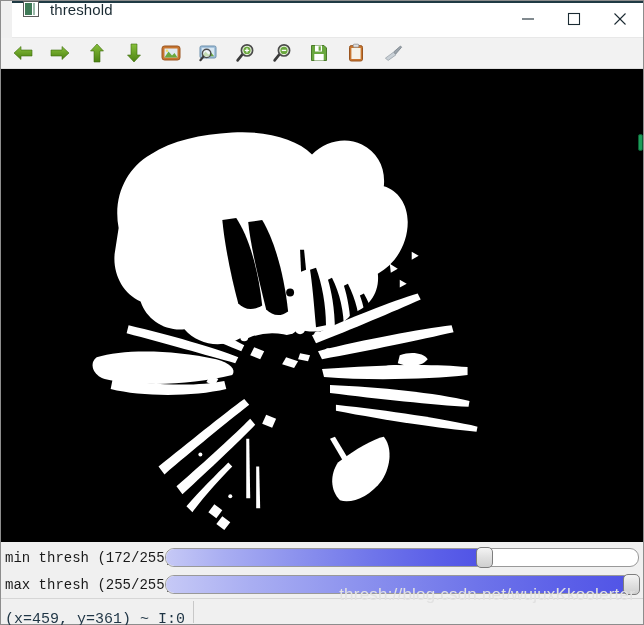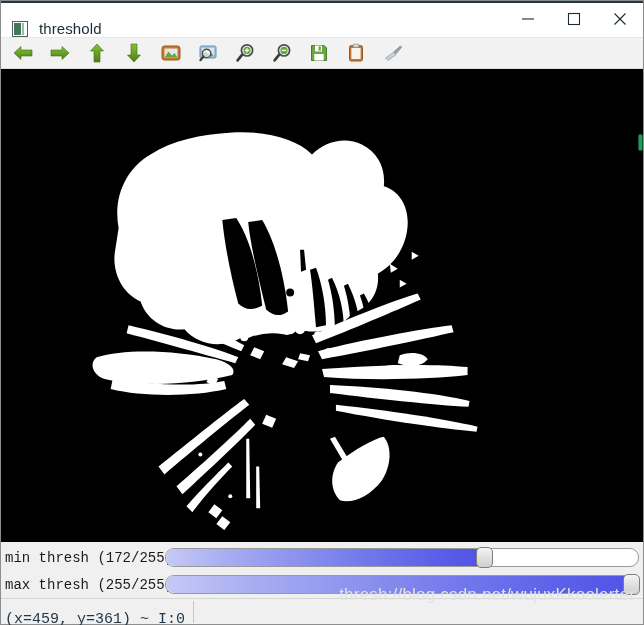--- a/index.html
+++ b/index.html
@@ -25,23 +25,24 @@
   }
 
   
   #title-bar {
     position: relative;
     height: 37px;
     min-height: 37px;
     background: #ffffff;
     border-bottom: 1px solid #e8e8e8;
     display: flex;
-    align-items: flex-end;
+    align-items: flex-start;
     padding-left: 11px;
     box-sizing: border-box;
+    margin-left: 11px;
   }
   #title-bar::before {
     content: "";
     position: absolute;
     left: 0; right: 0; top: 0;
     height: 2px;
     background: #1f3a44;
   }
   .app-icon {
     width: 16px;

